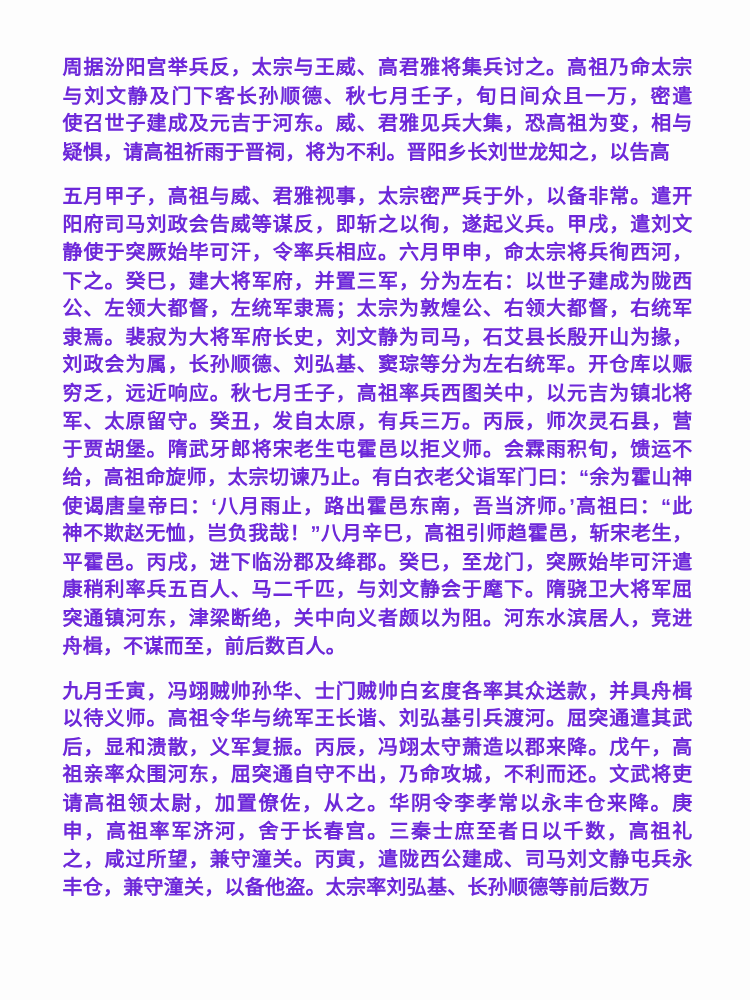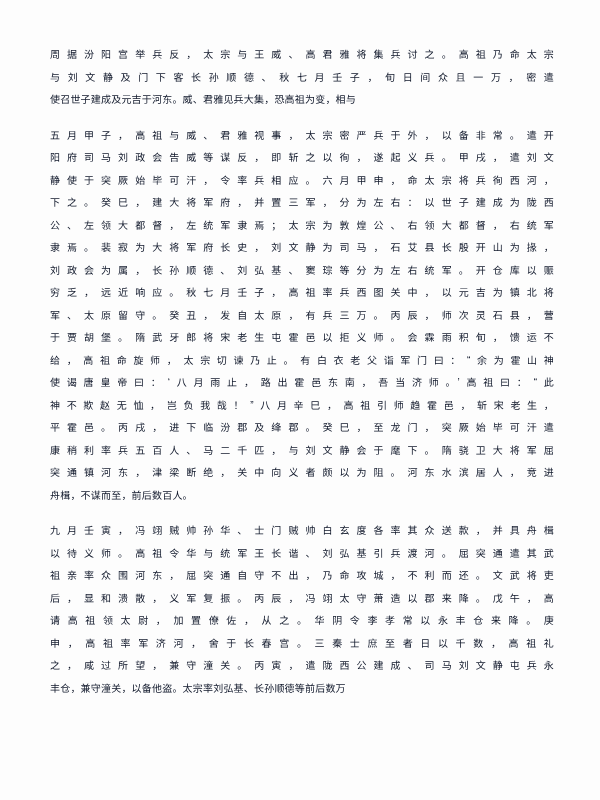--- a/index.html
+++ b/index.html
@@ -9,23 +9,23 @@
     height: 800px;
     background: #fdfdfd;
     overflow: hidden;
   }
   .page {
     box-sizing: border-box;
     width: 600px;
     height: 800px;
     padding: 44px 46px 0 50px;
     font-family: "Liberation Sans", "DejaVu Sans", sans-serif;
-    font-size: 10px;
-    font-weight: 400;
-    color: #0f172a;
+    font-size: 16px;
+    font-weight: 700;
+    color: #6d28d9;
   }
   .para {
     margin: 0 0 13px 0;
   }
   .line {
     line-height: 22.5px;
     height: 22.5px;
     text-align: justify;
     text-align-last: justify;
     letter-spacing: 0.2px;
@@ -35,20 +35,21 @@
   }
 </style>
 </head>
 <body>
 
 <div class="page">
   <div class="para">
       <div class="line">周据汾阳宫举兵反，太宗与王威、高君雅将集兵讨之。高祖乃命太宗</div>
       <div class="line">与刘文静及门下客长孙顺德、秋七月壬子，旬日间众且一万，密遣</div>
       <div class="line">使召世子建成及元吉于河东。威、君雅见兵大集，恐高祖为变，相与</div>
+      <div class="line">疑惧，请高祖祈雨于晋祠，将为不利。晋阳乡长刘世龙知之，以告高</div>
     </div>
   <div class="para">
       <div class="line">五月甲子，高祖与威、君雅视事，太宗密严兵于外，以备非常。遣开</div>
       <div class="line">阳府司马刘政会告威等谋反，即斩之以徇，遂起义兵。甲戌，遣刘文</div>
       <div class="line">静使于突厥始毕可汗，令率兵相应。六月甲申，命太宗将兵徇西河，</div>
       <div class="line">下之。癸巳，建大将军府，并置三军，分为左右：以世子建成为陇西</div>
       <div class="line">公、左领大都督，左统军隶焉；太宗为敦煌公、右领大都督，右统军</div>
       <div class="line">隶焉。裴寂为大将军府长史，刘文静为司马，石艾县长殷开山为掾，</div>
       <div class="line">刘政会为属，长孙顺德、刘弘基、窦琮等分为左右统军。开仓库以赈</div>
       <div class="line">穷乏，远近响应。秋七月壬子，高祖率兵西图关中，以元吉为镇北将</div>
@@ -58,20 +59,20 @@
       <div class="line">使谒唐皇帝曰：‘八月雨止，路出霍邑东南，吾当济师。’高祖曰：“此</div>
       <div class="line">神不欺赵无恤，岂负我哉！”八月辛巳，高祖引师趋霍邑，斩宋老生，</div>
       <div class="line">平霍邑。丙戌，进下临汾郡及绛郡。癸巳，至龙门，突厥始毕可汗遣</div>
       <div class="line">康稍利率兵五百人、马二千匹，与刘文静会于麾下。隋骁卫大将军屈</div>
       <div class="line">突通镇河东，津梁断绝，关中向义者颇以为阻。河东水滨居人，竞进</div>
       <div class="line">舟楫，不谋而至，前后数百人。</div>
     </div>
   <div class="para">
       <div class="line">九月壬寅，冯翊贼帅孙华、士门贼帅白玄度各率其众送款，并具舟楫</div>
       <div class="line">以待义师。高祖令华与统军王长谐、刘弘基引兵渡河。屈突通遣其武</div>
+      <div class="line">后，显和溃散，义军复振。丙辰，冯翊太守萧造以郡来降。戊午，高</div>
       <div class="line">祖亲率众围河东，屈突通自守不出，乃命攻城，不利而还。文武将吏</div>
-      <div class="line">后，显和溃散，义军复振。丙辰，冯翊太守萧造以郡来降。戊午，高</div>
       <div class="line">请高祖领太尉，加置僚佐，从之。华阴令李孝常以永丰仓来降。庚</div>
       <div class="line">申，高祖率军济河，舍于长春宫。三秦士庶至者日以千数，高祖礼</div>
       <div class="line">之，咸过所望，兼守潼关。丙寅，遣陇西公建成、司马刘文静屯兵永</div>
       <div class="line">丰仓，兼守潼关，以备他盗。太宗率刘弘基、长孙顺德等前后数万</div>
     </div>
 </div>
 
 </body></html>

